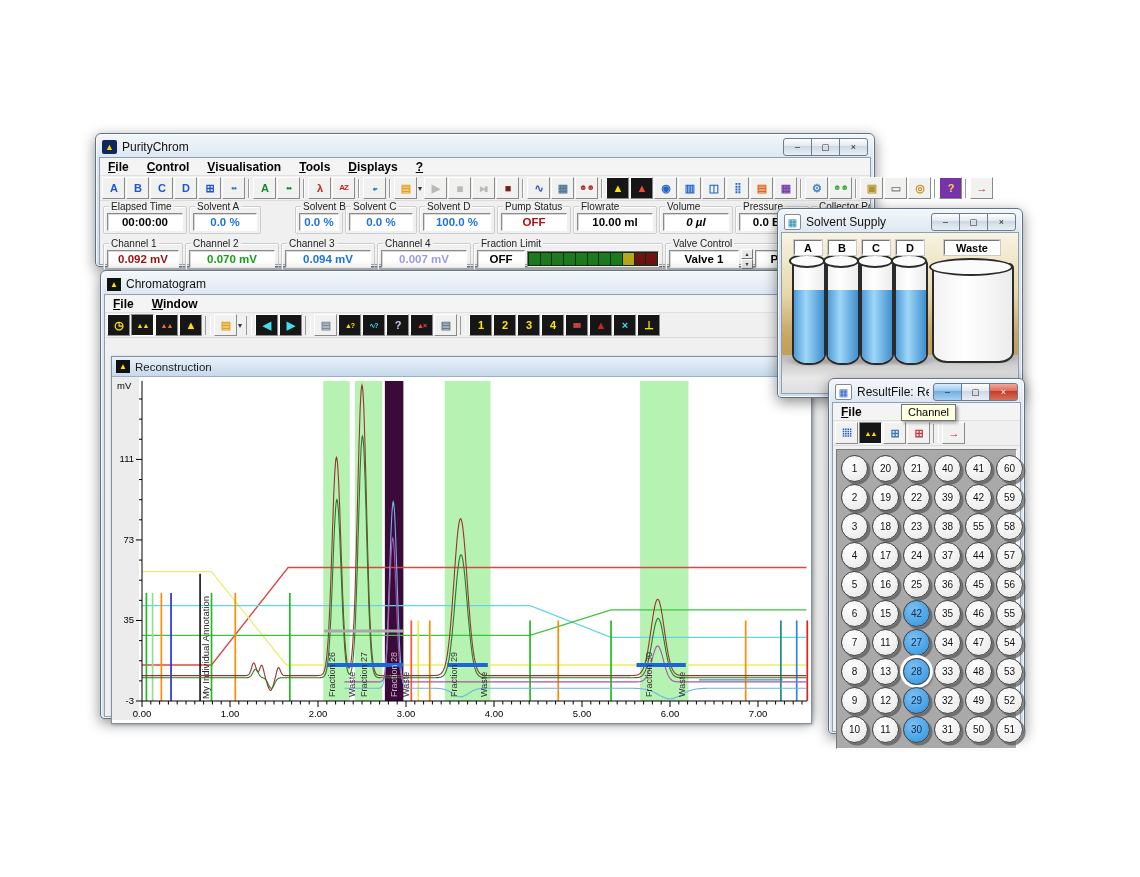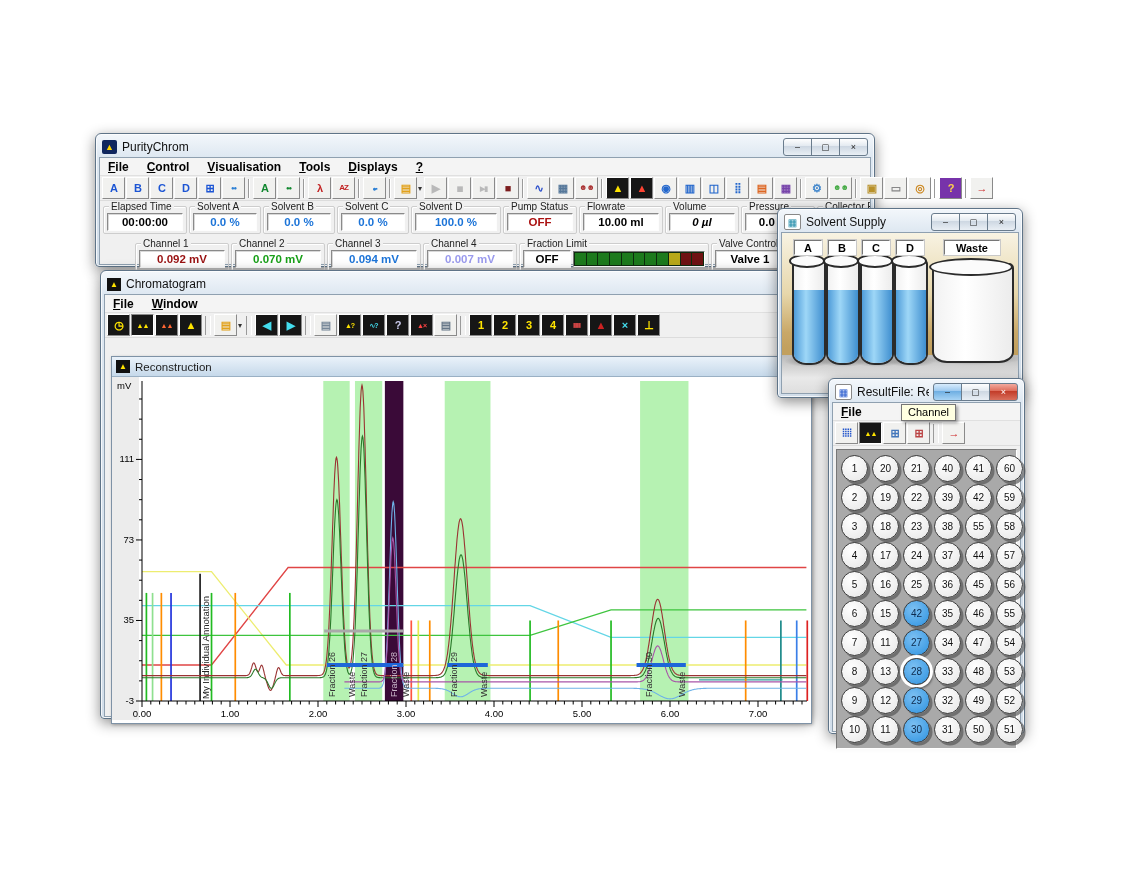--- a/index.html
+++ b/index.html
@@ -228,33 +228,33 @@
             <div class="grprow">
               <div class="valfield" style="color: rgb(0, 0, 0);">00:00:00</div>
             </div>
           </div>
           <div class="grp" style="width: 72px;">
             <span class="grplabel">Solvent A</span>
             <div class="grprow">
               <div class="valfield" style="color: rgb(28, 116, 216);">0.0 %</div>
             </div>
           </div>
-          <div class="grp" style="width: 72px;">
+          <div class="grp" style="width: 48px; margin-left: 32px;">
             <span class="grplabel">Solvent B</span>
             <div class="grprow">
               <div class="valfield" style="color: rgb(28, 116, 216);">0.0 %</div>
             </div>
           </div>
           <div class="grp" style="width: 72px;">
             <span class="grplabel">Solvent C</span>
             <div class="grprow">
               <div class="valfield" style="color: rgb(28, 116, 216);">0.0 %</div>
             </div>
           </div>
-          <div class="grp" style="width: 90px;">
+          <div class="grp" style="width: 76px;">
             <span class="grplabel">Solvent D</span>
             <div class="grprow">
               <div class="valfield" style="color: rgb(28, 116, 216);">100.0 %</div>
             </div>
           </div>
           <div class="grp" style="width: 74px;">
             <span class="grplabel">Pump Status</span>
             <div class="grprow">
               <div class="valfield" style="color: rgb(170, 17, 17);">OFF</div>
             </div>
@@ -279,21 +279,21 @@
           </div>
           <div class="grp" style="width: 84px;">
             <span class="grplabel">Collector Pos</span>
             <div class="grprow">
               <div class="valfield" style="color: rgb(0, 0, 0);"></div>
             </div>
           </div>
         </div>
       <div class="statusrow" style="padding-top:7px">
         <div style="display:flex;gap:2px">
-            <div class="grp" style="width: 94px; margin-left: 32px;">
+            <div class="grp" style="width: 80px;">
               <span class="grplabel">Channel 1</span>
               <div class="grprow">
                 <div class="valfield" style="color: rgb(153, 17, 17);">0.092 mV</div>
               </div>
             </div>
             <div class="grp" style="width: 94px;">
               <span class="grplabel">Channel 2</span>
               <div class="grprow">
                 <div class="valfield" style="color: rgb(24, 160, 24);">0.070 mV</div>
               </div>

